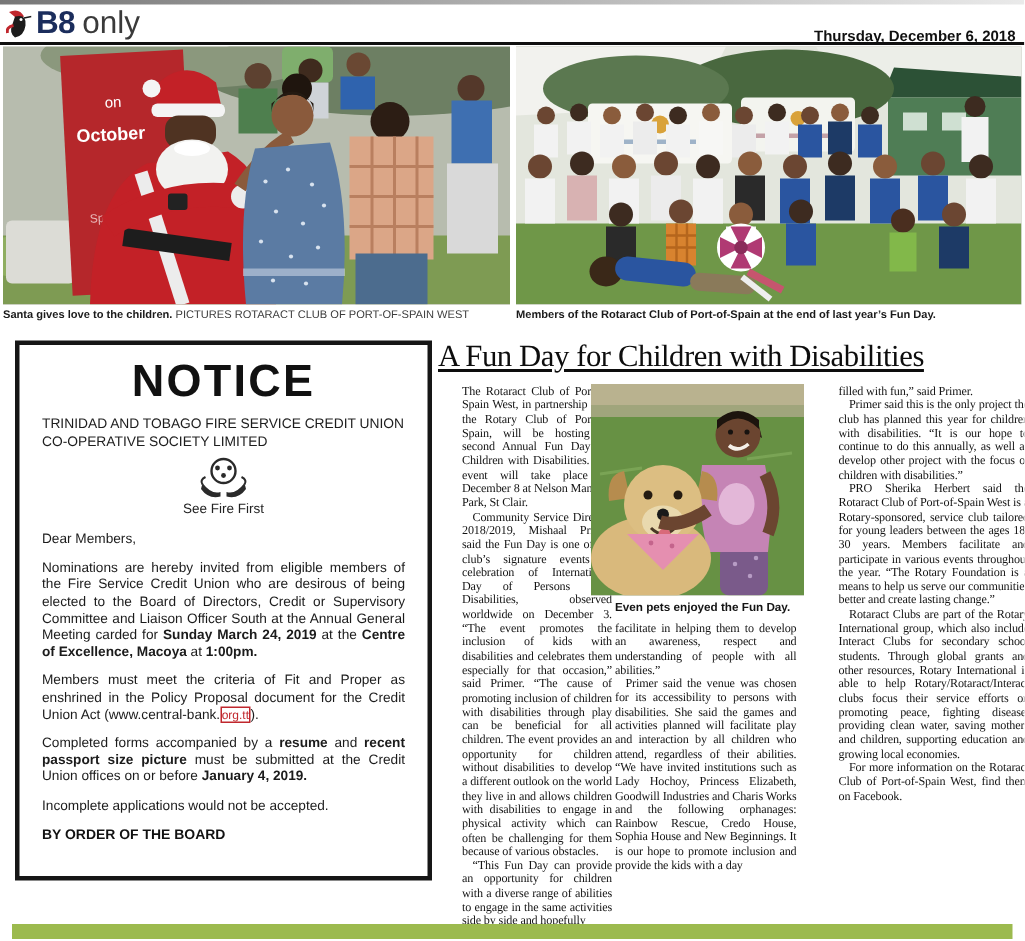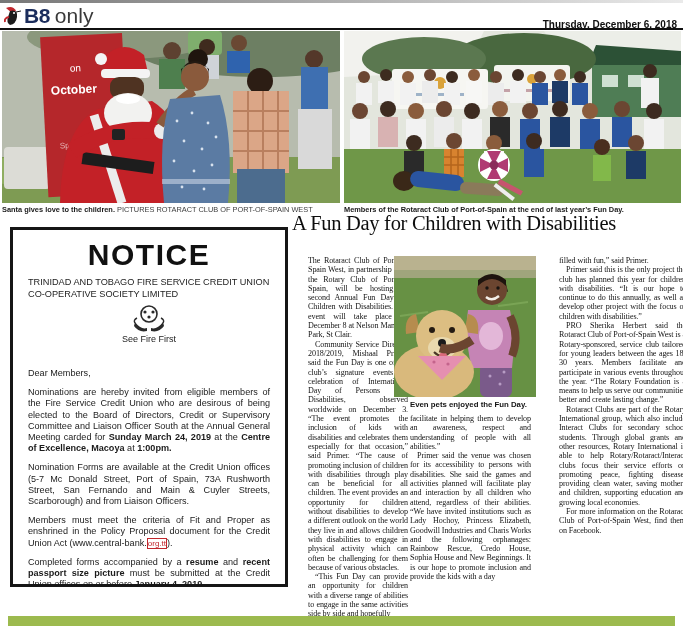--- a/index.html
+++ b/index.html
@@ -24,29 +24,29 @@
   .cap{font-size:7.4px;line-height:9px;color:#1a1a1a;}
   .cap b{font-weight:bold;}
   .cap .credit{font-weight:normal;color:#3c3c3c;}
 
   
   .notice{left:10px;top:227px;width:278px;height:360px;border:3px solid #161616;
           box-sizing:border-box;padding:7px 15px 0;overflow:hidden;background:#fff;}
   .n-title{font-size:30px;font-weight:800;text-align:center;letter-spacing:1.5px;margin:1px 0 5px;color:#111;}
   .n-org{font-size:9.2px;line-height:11.5px;color:#1d1d1d;margin-bottom:4px;}
   .n-embl{display:block;margin:0 auto;}
-  .n-tag{font-size:9px;text-align:center;color:#222;margin:2px 0 24px;}
+  .n-tag{font-size:9px;text-align:center;color:#222;margin:2px 0 10px;}
   .n-body p{font-size:9.1px;line-height:11.2px;color:#1b1b1b;margin:0 0 8px;text-align:justify;}
   .n-body p.left{text-align:left;}
   .redbox{color:#c0272d;border:1px solid #c0272d;font-size:8px;padding:0 0;white-space:nowrap;}
   .n-sign{font-weight:bold;font-size:9.3px;color:#111;margin-top:3px;}
 
   
-  .headline{left:292px;top:212px;width:390px;font-family:"Liberation Serif",serif;
-            font-size:20.5px;font-weight:500;letter-spacing:-0.3px;color:#0d0d0d;white-space:nowrap;}
+  .headline{left:292px;top:227px;width:390px;font-family:"Liberation Serif",serif;
+            font-size:20.5px;font-weight:500;letter-spacing:-0.3px;color:#0d0d0d;white-space:nowrap;text-decoration:underline;}
   .col{font-family:"Liberation Serif",serif;font-size:8.1px;line-height:9.3px;letter-spacing:-0.1px;
        color:#141414;text-align:justify;overflow:hidden;margin-left:16px;}
   .col p{margin:0;text-indent:7px;}
   .col p.noind{text-indent:0;}
   .pcap{font-size:7.8px;font-weight:bold;color:#141414;font-family:"Liberation Sans",sans-serif;padding-left:16px;}
 
   .greenbar{left:8px;top:616px;width:667px;height:10px;background:#9cba4e;}
 </style>
 </head>
 <body>
@@ -265,21 +265,20 @@
         <circle cx="18" cy="13" r="1.6" fill="#2a2a2a"></circle>
       <path d="M4 18 Q10 26 16 24 L16 27 Q8 29 3 22 Z" fill="#2a2a2a"></path>
       <path d="M32 18 Q26 26 20 24 L20 27 Q28 29 33 22 Z" fill="#2a2a2a"></path>
       <path d="M6 14 Q2 16 4 19" stroke="#2a2a2a" stroke-width="1.4" fill="none"></path>
       <path d="M30 14 Q34 16 32 19" stroke="#2a2a2a" stroke-width="1.4" fill="none"></path>
     </svg>
     <div class="n-tag">See Fire First</div>
     <div class="n-body">
       <p class="left">Dear Members,</p>
       <p><span>Nominations are hereby invited from eligible members of the Fire Service Credit Union who are desirous of being elected to the Board of Directors, Credit or Supervisory Committee and Liaison Officer South at the Annual General Meeting carded for </span><b>Sunday March 24, 2019</b><span> at the </span><b>Centre of Excellence, Macoya</b><span> at </span><b>1:00pm.</b></p>
-      <p>Nomination Forms are available at the Credit Union offices (5-7 Mc Donald Street, Port of Spain, 73A Rushworth Street, San Fernando and Main &amp; Cuyler Streets, Scarborough) and from Liaison Officers.</p>
       <p><span>Members must meet the criteria of Fit and Proper as enshrined in the Policy Proposal document for the Credit Union Act (www.central-bank.</span><span class="redbox">org.tt</span><span>).</span></p>
       <p><span>Completed forms accompanied by a </span><b>resume</b><span> and </span><b>recent passport size picture</b><span> must be submitted at the Credit Union offices on or before </span><b>January 4, 2019.</b></p>
       <p class="left">Incomplete applications would not be accepted.</p>
       <div class="n-sign">BY ORDER OF THE BOARD</div>
     </div>
   </div>
 
   <div class="abs headline">A Fun Day for Children with Disabilities</div>
 
   <div class="abs col" style="left:292px;top:256px;width:100px;height:361px;">

